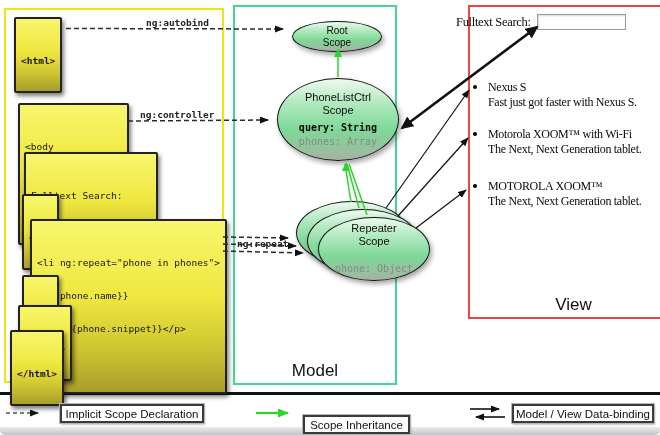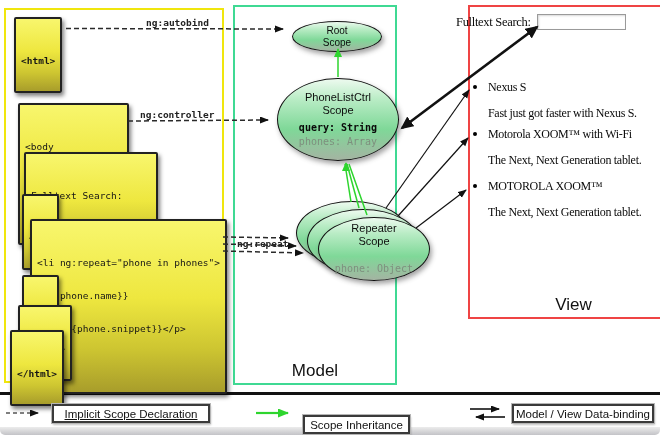--- a/index.html
+++ b/index.html
@@ -43,28 +43,28 @@
   .el-plc .props{margin-top:4px;}
   
   .vserif{font-family:"Liberation Serif",serif;color:#0a0a0a;letter-spacing:-0.3px;}
   .vsearch-label{position:absolute;left:456px;top:15px;font-size:12.5px;z-index:20;}
   .vsearch-input{position:absolute;left:537px;top:14px;width:89px;height:16px;z-index:20;
         border:1px solid #9a9a9a;background:#fff;box-shadow:inset 1px 1px 2px rgba(0,0,0,.15);
         font-size:11px;padding:0 3px;}
   .vitem{position:absolute;left:470px;width:186px;z-index:20;font-size:12px;white-space:nowrap;}
   .vtitle{position:relative;padding-left:18px;}
   .bullet{position:absolute;left:3px;top:5px;width:4px;height:4px;border-radius:50%;background:#000;}
-  .vdesc{margin-top:11px;padding-left:18px;}
+  .vdesc{padding-left:18px;}
   
   .rule{position:absolute;left:0;top:392px;width:660px;height:3px;background:#111;z-index:5;}
   .lbox{position:absolute;z-index:20;background:#fff;border:2px solid #3a3a3a;
         box-shadow:0 0 0 1px #b5b5b5,1px 2px 2px rgba(0,0,0,.25);
         font-size:11.5px;color:#111;text-align:center;
         display:flex;align-items:center;justify-content:center;height:19px;}
-  .lb1{left:52px;top:404px;width:158px;text-decoration:underline;}
+  .lb1{left:60px;top:404px;width:144px;}
   .lb2{left:303px;top:405px;width:107px;margin-top:10px;}
   .lb3{left:512px;top:404px;width:142px;}
   .page-edge{position:absolute;left:0;top:427px;width:660px;height:8px;z-index:2;
         background:linear-gradient(180deg,#ececec,#c3c3c7);border-radius:0 0 5px 5px;}
   
   .overlay{position:absolute;left:0;top:0;z-index:30;pointer-events:none;}
 </style>
 </head>
 <body>
 

